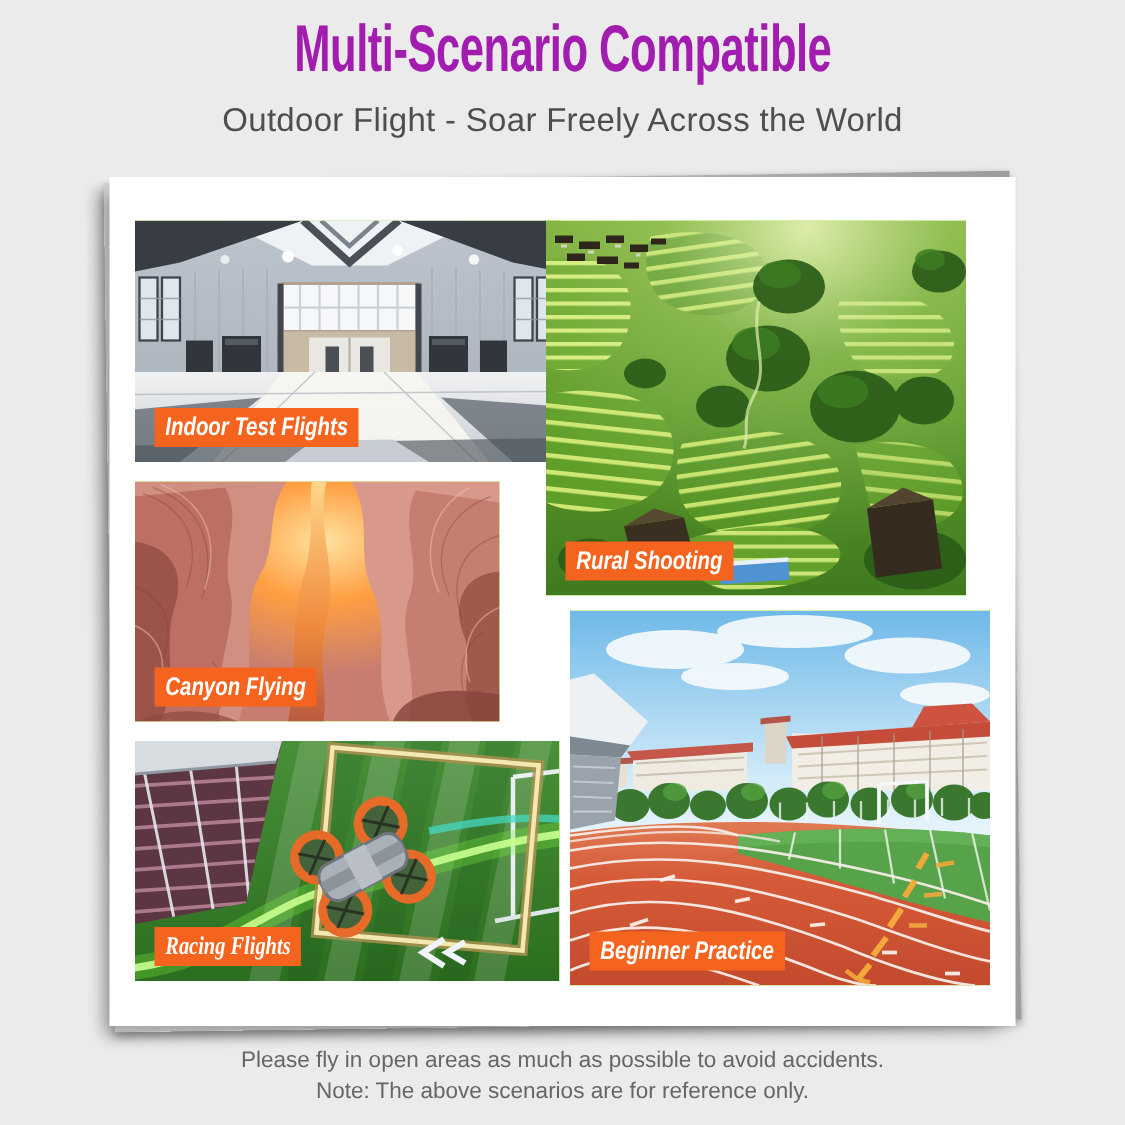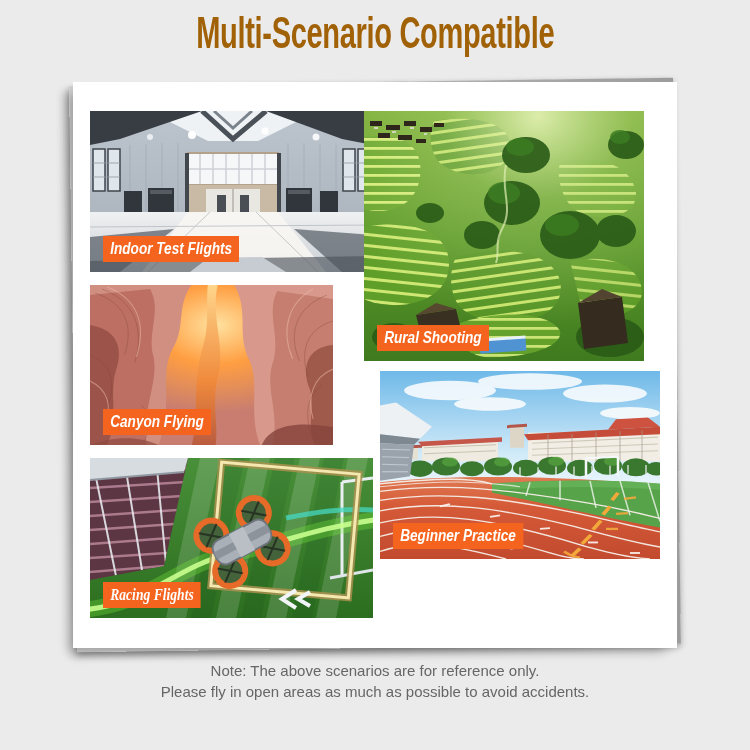--- a/index.html
+++ b/index.html
@@ -3,21 +3,21 @@
 <meta charset="utf-8">
 <style>
   html,body{margin:0;padding:0;}
   body{
     width:750px;height:750px;position:relative;overflow:hidden;
     background:#ebebeb;
     font-family:"Liberation Sans",sans-serif;
   }
   .header{padding-top:6px;text-align:center;}
   .title{
-    margin:0;font-size:44px;font-weight:bold;color:#a16207;line-height:53px;white-space:nowrap;
+    margin:0;font-size:44px;font-weight:bold;color:#a21caf;line-height:53px;white-space:nowrap;
   }
   .title .squeeze{display:inline-block;transform:scaleX(0.66);transform-origin:center;letter-spacing:-0.5px;}
   .subtitle{
     margin:6px 0 0 0;font-size:22px;color:#4e4e4e;line-height:30px;letter-spacing:0.2px;
   }
   .card{position:relative;width:604px;height:566px;margin:23px auto 0 auto;}
   .card-backing{
     position:absolute;left:0;top:0;width:100%;height:100%;
     background:linear-gradient(to right,#cfcfcf 0%,#b4b4b4 55%,#9c9c9c 100%);
     transform:rotate(-0.8deg);
@@ -26,35 +26,36 @@
   .card-front{
     position:absolute;left:0;top:0;width:100%;height:100%;background:#ffffff;
     box-shadow:-9px 8px 10px -4px rgba(0,0,0,0.22);
   }
   .tile{position:absolute;overflow:hidden;background:#bef264;}
   .tile svg{width:100%;height:100%;display:block;}
   #tile-indoor{left:17px;top:29px;width:283px;height:161px;}
   #tile-canyon{left:17px;top:203px;width:243px;height:160px;}
   #tile-racing{left:17px;top:376px;width:283px;height:160px;font-family:Liberation Serif, serif;}
   #tile-rural{left:291px;top:29px;width:280px;height:250px;}
-  #tile-beginner{left:307px;top:289px;width:280px;height:188px;}
+  #tile-beginner{left:307px;top:289px;width:280px;height:250px;}
   .scene-label{
     position:absolute;left:13px;bottom:10px;
     background:#f4641e;color:#ffffff;
     font-size:17px;font-style:italic;font-weight:bold;
     line-height:26px;height:26px;padding:0 9px;white-space:nowrap;
     transform:scaleX(0.8);transform-origin:left bottom;
   }
   .note{margin-top:12px;text-align:center;color:#666666;font-size:15px;line-height:21px;}
 </style>
 </head>
 <body>
 
 <div class="header">
   <h1 class="title"><span class="squeeze">Multi-Scenario Compatible</span></h1>
+  <div class="subtitle">Outdoor Flight - Soar Freely Across the World</div>
 </div>
 
 <div class="card">
   <div class="card-backing"></div>
   <div class="card-front">
 
     <div class="tile" id="tile-indoor">
       <svg viewBox="0 0 283 161" preserveAspectRatio="none">
         <defs>
           <linearGradient id="inWall" x1="0" y1="0" x2="0" y2="1">
@@ -484,15 +485,15 @@
             <path d="M192,246 L200,248"></path>
         </g>
       </svg>
       <div class="scene-label"><span>Beginner Practice</span></div>
     </div>
 
   </div>
 </div>
 
 <div class="note">
+  <div>Please fly in open areas as much as possible to avoid accidents.</div>
   <div>Note: The above scenarios are for reference only.</div>
-  <div>Please fly in open areas as much as possible to avoid accidents.</div>
 </div>
 
 </body></html>

